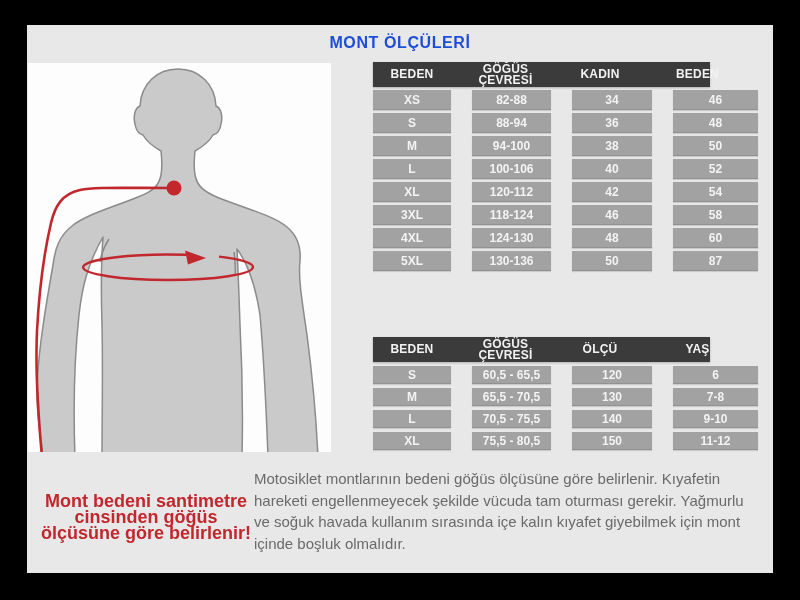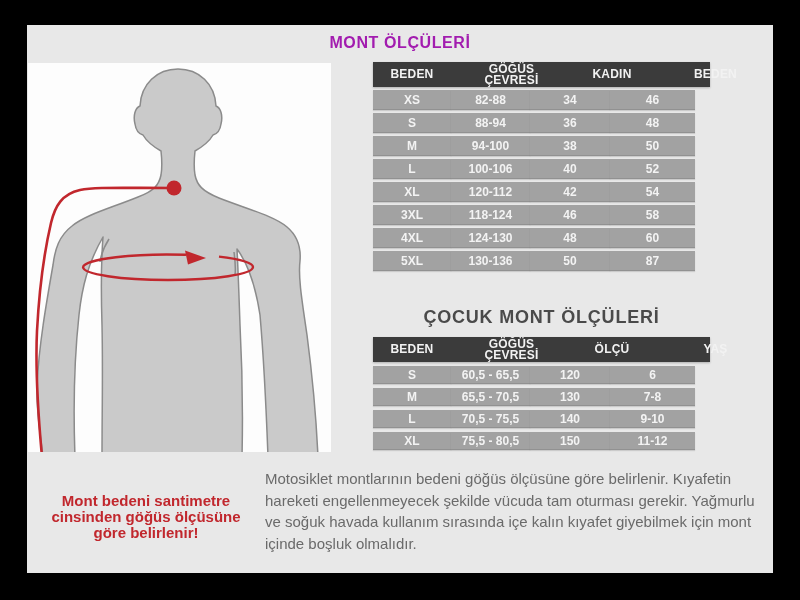--- a/index.html
+++ b/index.html
@@ -8,43 +8,43 @@
     background:#000;
     font-family:"Liberation Sans","DejaVu Sans",sans-serif;
     -webkit-font-smoothing:antialiased;
   }
   .page{
     position:absolute;left:27px;top:25px;width:746px;height:548px;
     background:#e8e8e8;
   }
   .main-title{
     position:absolute;left:0;top:9px;width:100%;
-    text-align:center;font-size:16px;font-weight:bold;color:#a21caf;
+    text-align:center;font-size:16px;font-weight:bold;color:#1d4ed8;
     letter-spacing:.6px;
   }
   .figure-box{
     position:absolute;left:1px;top:38px;width:303px;height:389px;
     background:#fdfdfd;overflow:hidden;
   }
   .figure-box svg{display:block;}
 
   
   .size-table{position:absolute;left:346px;width:337px;}
   .t-head{
     background:#3b3b3b;
-    display:grid;grid-template-columns:78px 79px 80px 85px;column-gap:21px;
+    display:grid;grid-template-columns:78px 79px 80px 85px;column-gap:15px;
     align-items:center;justify-items:center;
     box-shadow:0 1px 2px rgba(0,0,0,.25);
   }
   .t-head .t-hcell{
     color:#f2f2f2;font-size:12px;font-weight:bold;text-align:center;
     line-height:11px;white-space:pre-line;letter-spacing:.2px;
   }
   .t-row{
-    display:grid;grid-template-columns:78px 79px 80px 85px;column-gap:0;
+    display:grid;grid-template-columns:78px 79px 80px 85px;column-gap:21px;
   }
   .t-cell{
     background:#a2a2a2;color:#f3f3f3;font-size:12px;font-weight:bold;
     display:flex;align-items:center;justify-content:center;text-align:center;
     box-shadow:inset 0 -1px 0 rgba(0,0,0,.10), 0 1px 1px rgba(0,0,0,.12);
   }
   #adult-table{top:37px;}
   #adult-table .t-head{height:25px;}
   #adult-table .t-row{margin-top:3px;}
   #adult-table .t-cell{height:20px;}
@@ -53,25 +53,25 @@
   #child-table .t-row{margin-top:4px;}
   #child-table .t-cell{height:18px;}
 
   .child-title{
     position:absolute;left:346px;top:282px;width:337px;
     text-align:center;font-size:18px;font-weight:bold;color:#4a4a4a;
     letter-spacing:.8px;
   }
   .red-note{
     position:absolute;left:8px;top:468px;width:222px;
-    text-align:center;font-size:15px;font-weight:bold;color:#c1272d;
+    text-align:center;font-size:18px;font-weight:bold;color:#c1272d;
     line-height:16px;
   }
   .description{
-    position:absolute;left:238px;top:443px;width:497px;
+    position:absolute;left:227px;top:443px;width:497px;
     font-size:15px;line-height:21.5px;color:#6a6a6a;text-align:left;
   }
 </style>
 </head>
 <body>
 
 <div class="page">
 
   <div class="main-title">MONT ÖLÇÜLERİ</div>
 
@@ -181,21 +181,20 @@
         <div class="t-cell">60</div>
       </div>
       <div class="t-row">
         <div class="t-cell">5XL</div>
         <div class="t-cell">130-136</div>
         <div class="t-cell">50</div>
         <div class="t-cell">87</div>
       </div>
     </div>
 
-  <div class="child-title">ÇOCUK MONT ÖLÇÜLERİ</div>
 
   <div id="child-table" class="size-table">
       <div class="t-head">
         <div class="t-hcell">BEDEN</div>
         <div class="t-hcell">GÖĞÜS
 ÇEVRESİ</div>
         <div class="t-hcell">ÖLÇÜ</div>
         <div class="t-hcell">YAŞ</div>
       </div>
       <div class="t-row">

